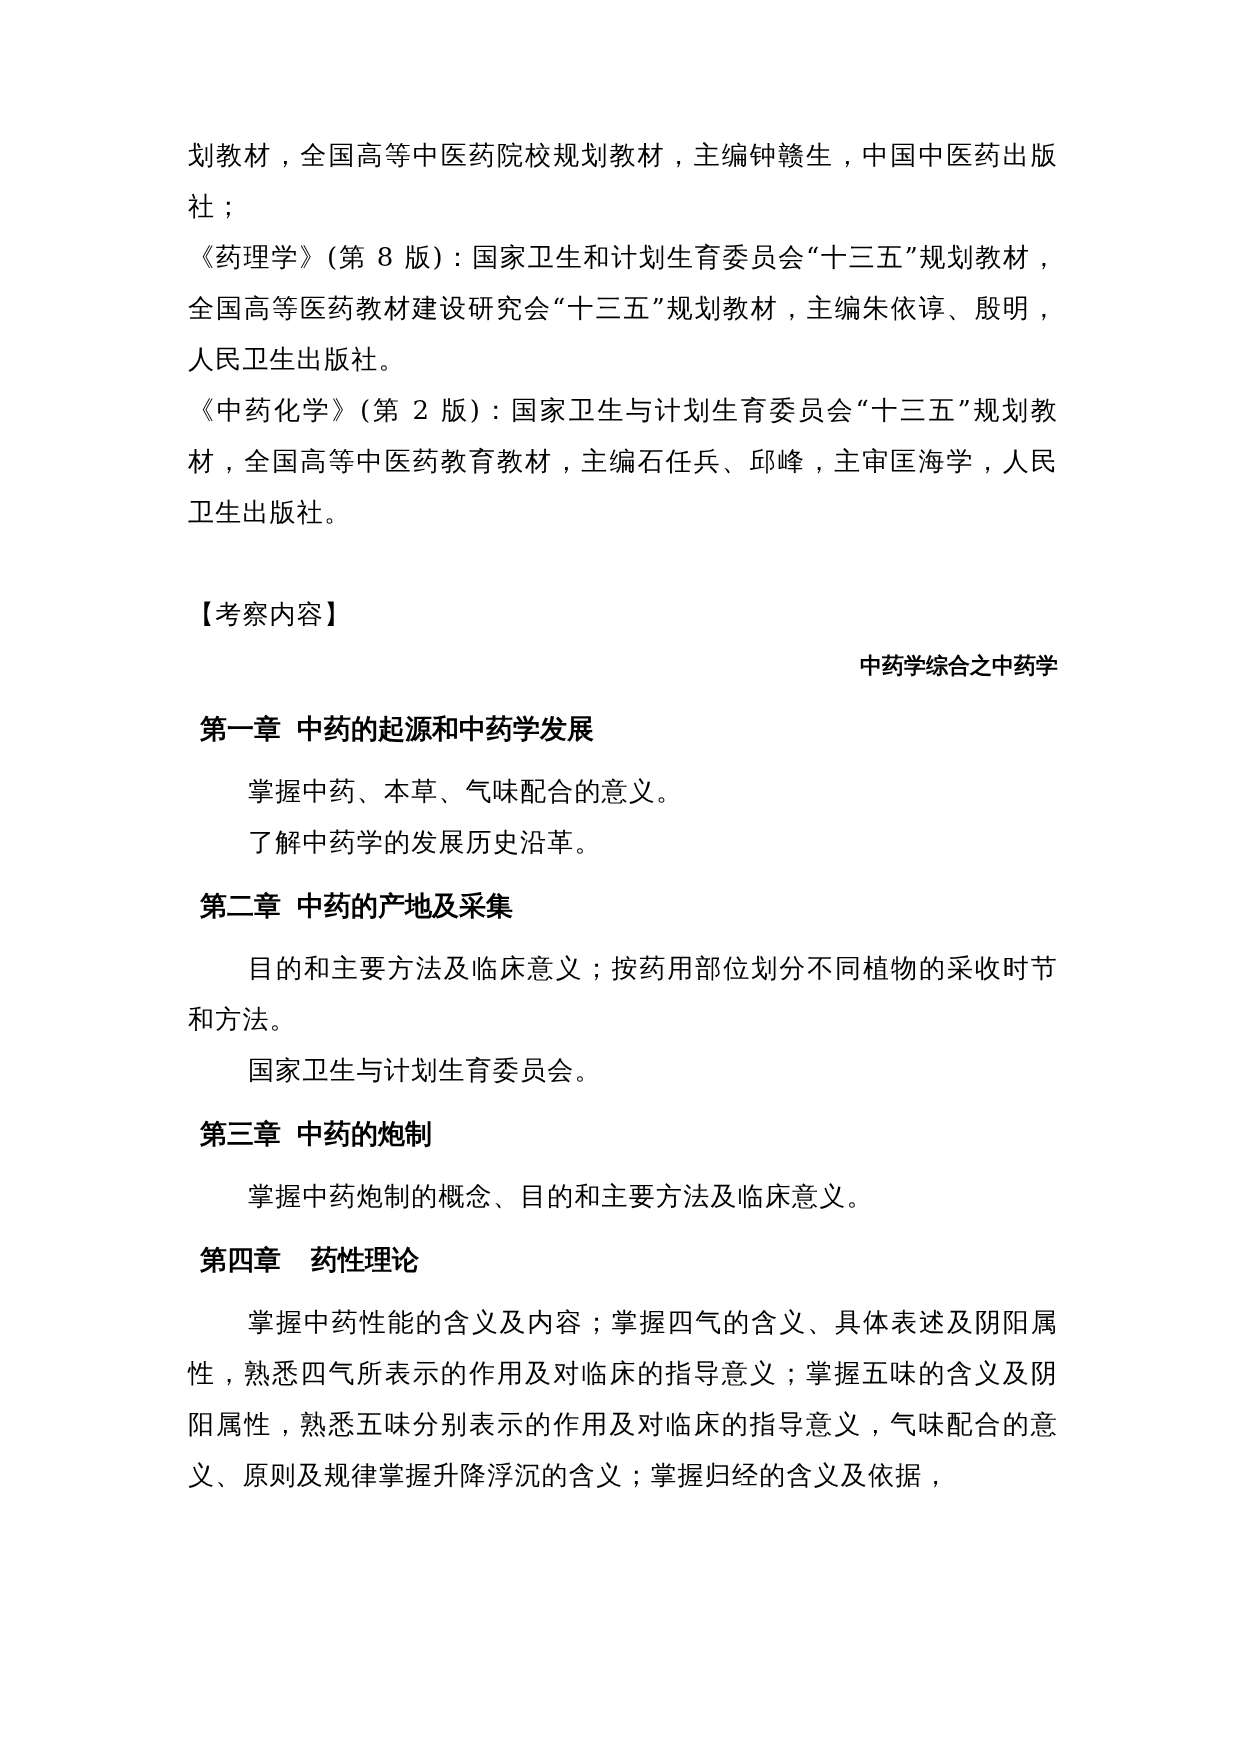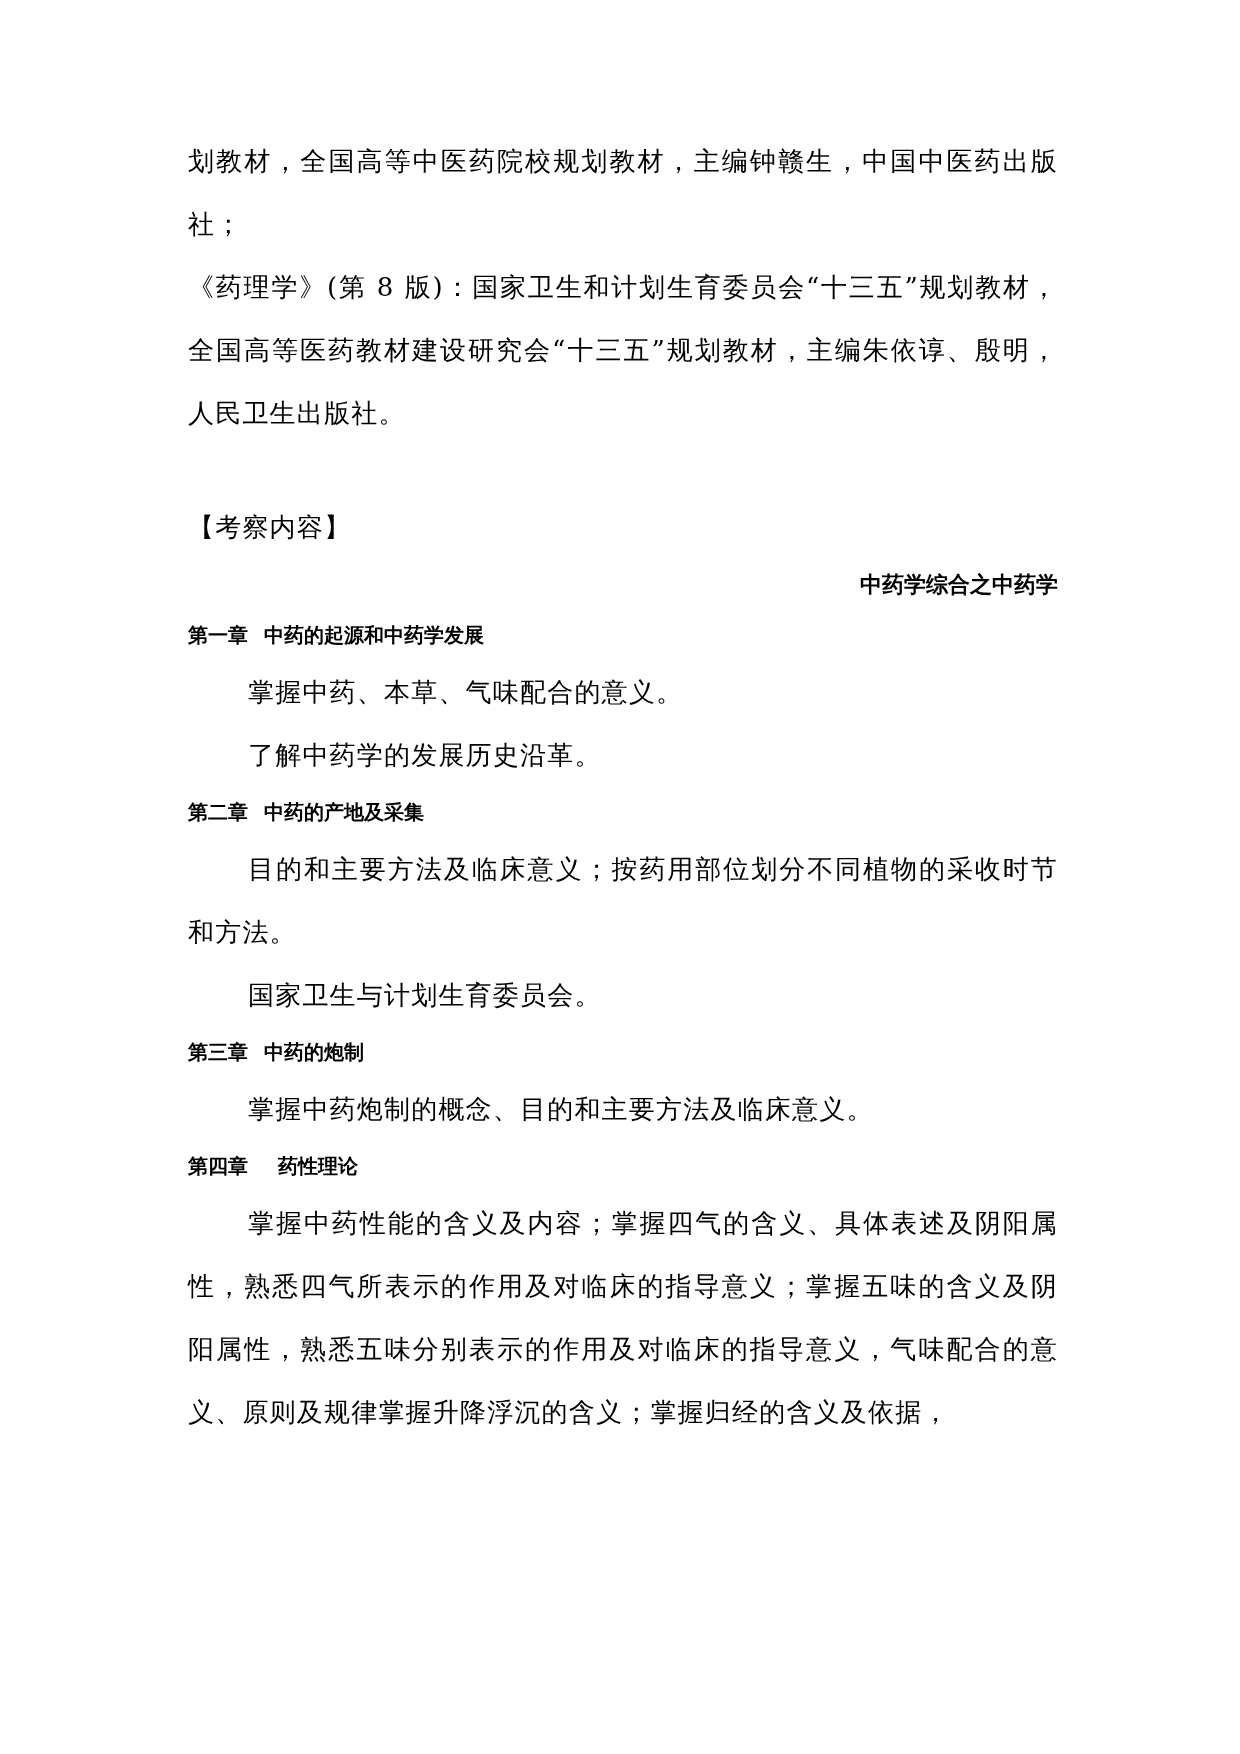--- a/index.html
+++ b/index.html
@@ -1,36 +1,37 @@
 <!DOCTYPE html>
 <html><head>
 <meta charset="utf-8">
 <style>
   html, body { margin:0; padding:0; background:#ffffff; }
   body { width:1240px; height:1754px; position:relative; overflow:hidden;
          font-family: "DejaVu Serif", "Liberation Serif", serif; color:#000; }
   .page { position:absolute; left:188px; top:130px; width:870px; }
-  .p { font-size:26px; line-height:63px; margin:0; letter-spacing:1.2px;
+  .p { font-size:26px; line-height:51px; margin:0; letter-spacing:1.2px;
        text-align:justify; text-align-last:left; }
   .indent { text-indent:60px; }
   .gap { height:51px; }
   .center-title { text-align:right; font-weight:bold; font-size:22px; line-height:51px;
                   font-family:"DejaVu Sans", "Liberation Sans", sans-serif; margin:0; }
-  .chapter { font-weight:bold; font-size:20px; line-height:51px; margin:0;
+  .chapter { font-weight:bold; font-size:27px; line-height:51px; margin:12px;
              font-family:"DejaVu Sans", "Liberation Sans", sans-serif; }
   .chapter .sp { display:inline-block; width:16px; }
   .chapter .sp2 { display:inline-block; width:30px; }
 </style>
 </head>
 <body>
 
 <div class="page">
 
   <p class="p">划教材，全国高等中医药院校规划教材，主编钟赣生，中国中医药出版社；</p>
   <p class="p">《药理学》(第 8 版)：国家卫生和计划生育委员会“十三五”规划教材，全国高等医药教材建设研究会“十三五”规划教材，主编朱依谆、殷明，人民卫生出版社。</p>
+  <p class="p">《中药化学》(第 2 版)：国家卫生与计划生育委员会“十三五”规划教材，全国高等中医药教育教材，主编石任兵、邱峰，主审匡海学，人民卫生出版社。</p>
 
   <div class="gap"></div>
 
   <p class="p">【考察内容】</p>
   <p class="center-title">中药学综合之中药学</p>
 
   <p class="chapter">
     <span>第一章</span><span class="sp"></span><span>中药的起源和中药学发展</span>
   </p>
   <p class="p indent">掌握中药、本草、气味配合的意义。</p>

